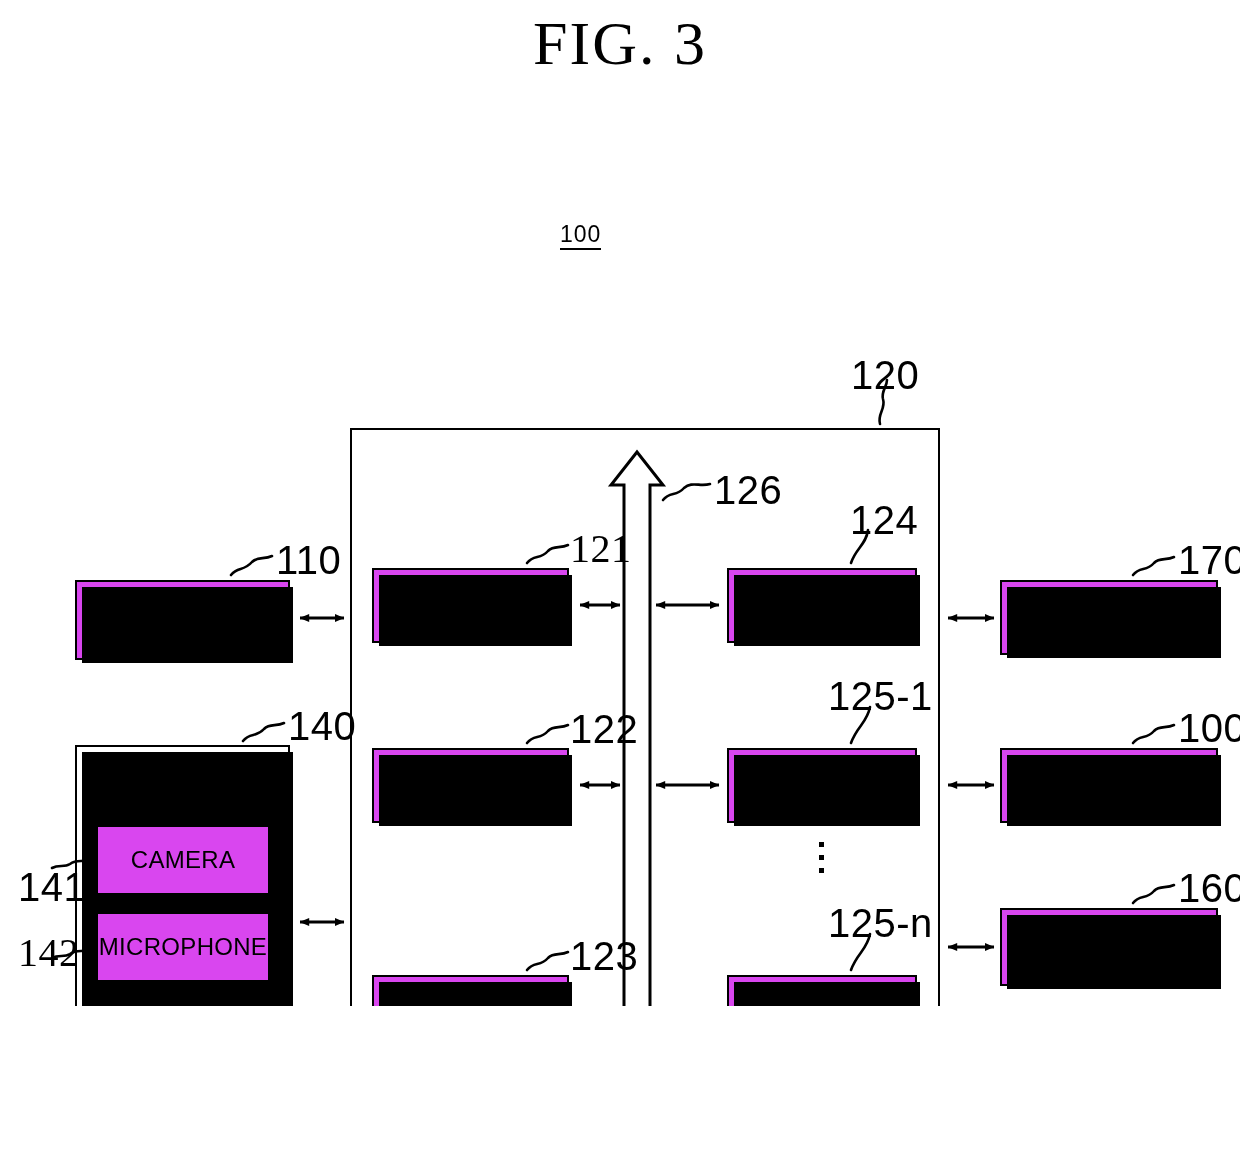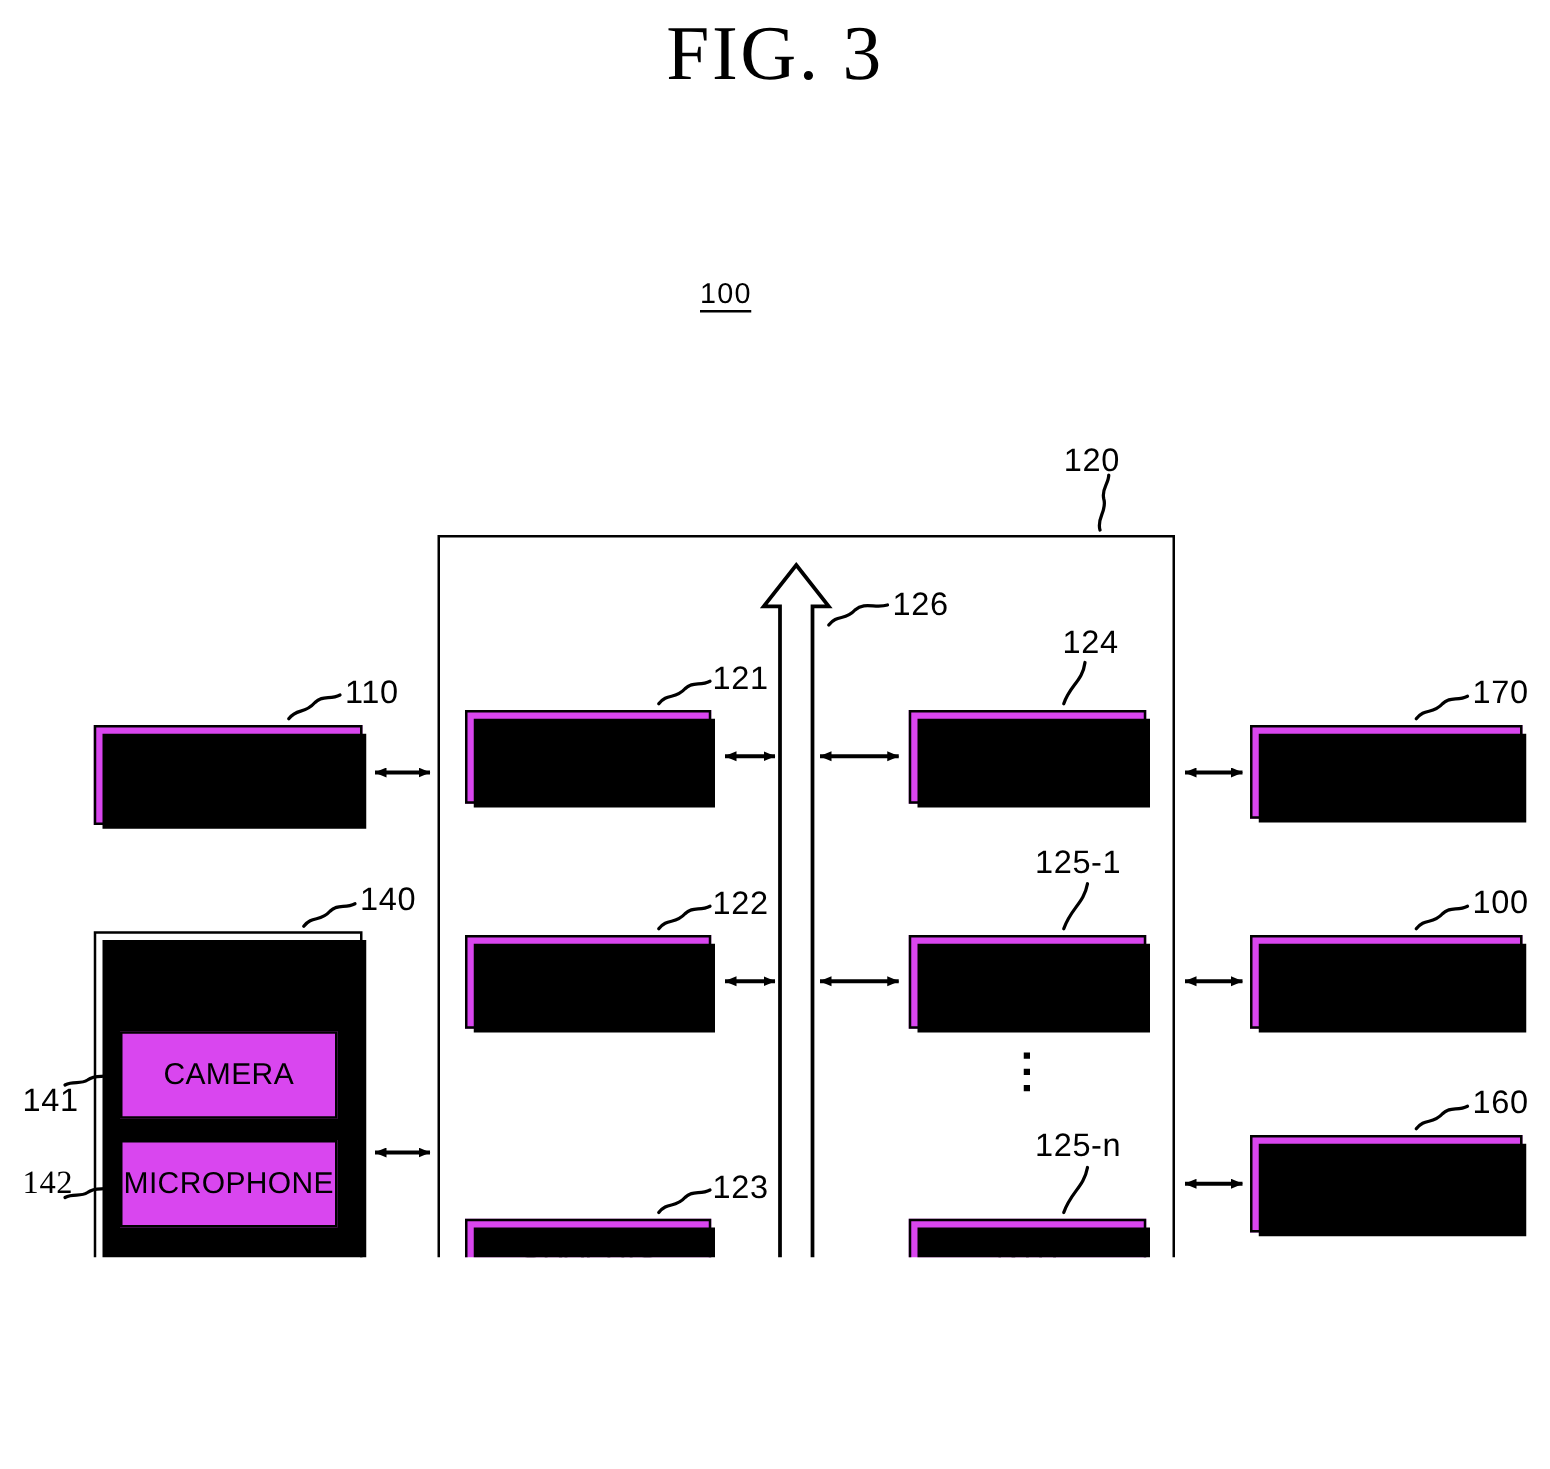--- a/index.html
+++ b/index.html
@@ -107,21 +107,21 @@
     top: 14px;
     width: 100%;
     text-align: center;
     font-size: 24px;
     letter-spacing: 0.3px;
   }
 
   
   .ref {
     position: absolute;
-    font-size: 26px;
+    font-size: 40px;
     letter-spacing: 0.5px;
     z-index: 6;
     white-space: nowrap;
     line-height: 1;
   }
 
   
   .leaders {
     position: absolute;
     left: 0; top: 0;
@@ -287,21 +287,21 @@
     </g>
   </svg>
 
   <div class="ref" style="left:276px; top:540px;">110</div>
   <div class="ref" style="left:288px; top:706px;">140</div>
   <div class="ref" style="left:18px; top:843px;margin-top:24px;">141</div>
   <div class="ref" style="left:18px; top:933px;font-family:Liberation Serif, serif;">142</div>
   <div class="ref" style="left:18px; top:1023px;">143</div>
 
   <div class="ref" style="left:851px; top:355px;">120</div>
-  <div class="ref" style="left:570px; top:529px;">121</div>
+  <div class="ref" style="left:570px; top:529px;font-family:Liberation Serif, serif;">121</div>
   <div class="ref" style="left:570px; top:709px;">122</div>
   <div class="ref" style="left:570px; top:936px;">123</div>
   <div class="ref" style="left:850px; top:500px;">124</div>
   <div class="ref" style="left:828px; top:676px;">125-1</div>
   <div class="ref" style="left:828px; top:903px;">125-n</div>
   <div class="ref" style="left:714px; top:470px;">126</div>
 
   <div class="ref" style="left:1178px; top:540px;">170</div>
   <div class="ref" style="left:1178px; top:708px;">100</div>
   <div class="ref" style="left:1178px; top:868px;">160</div>

